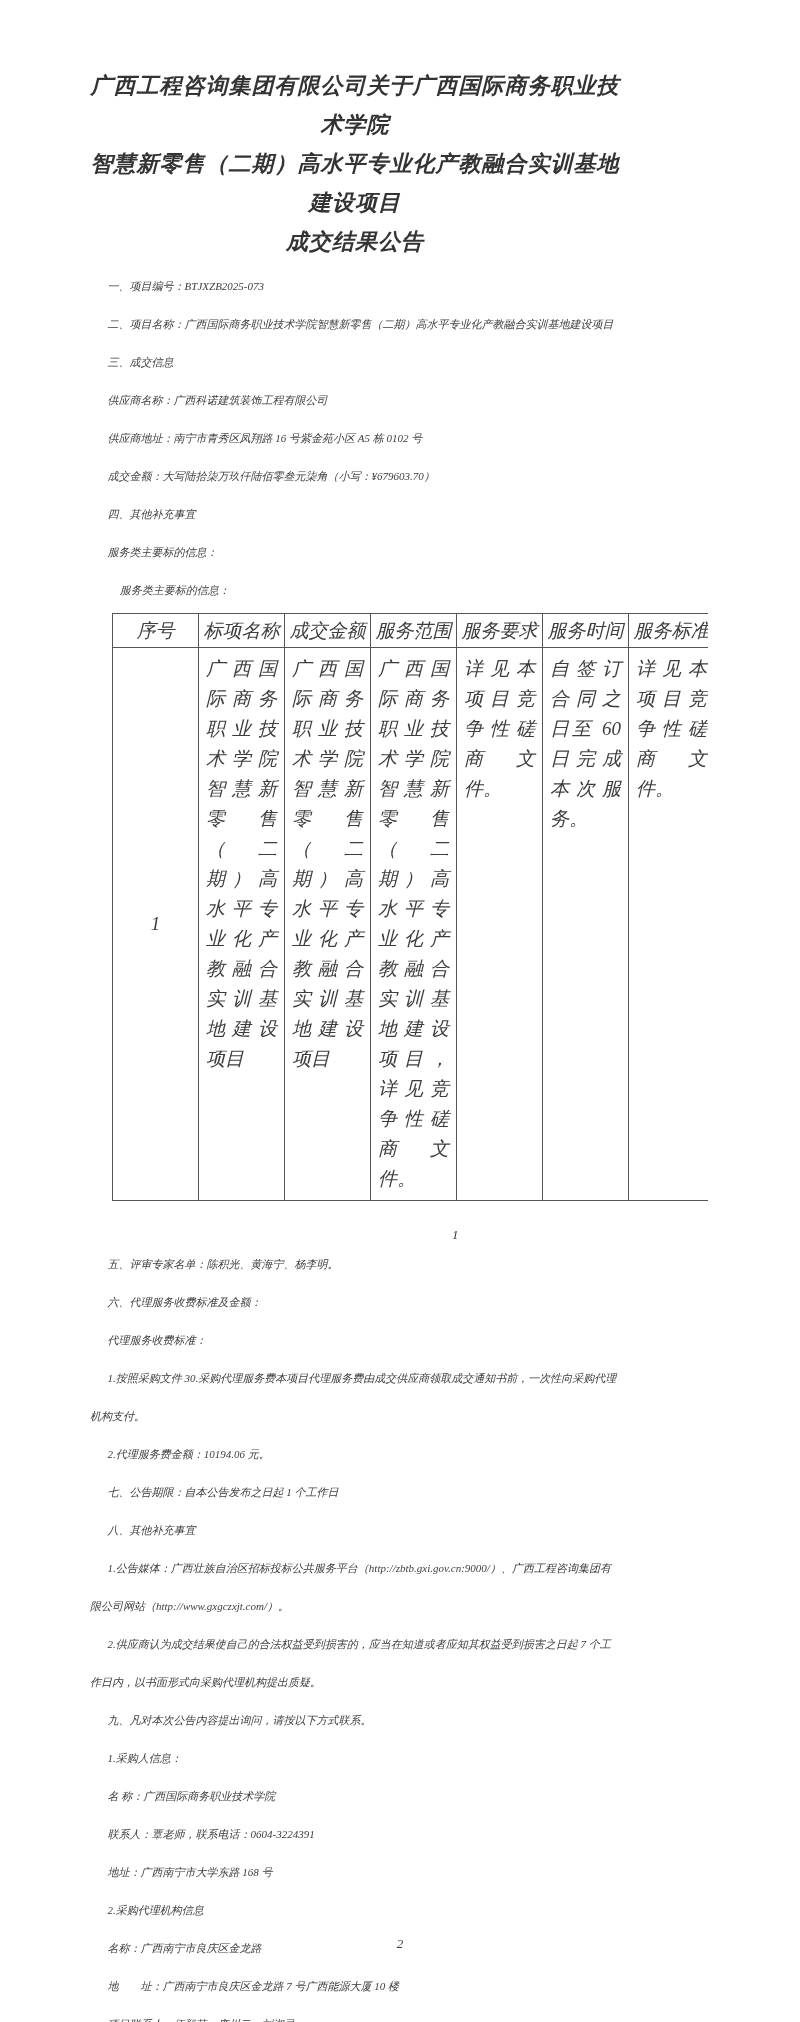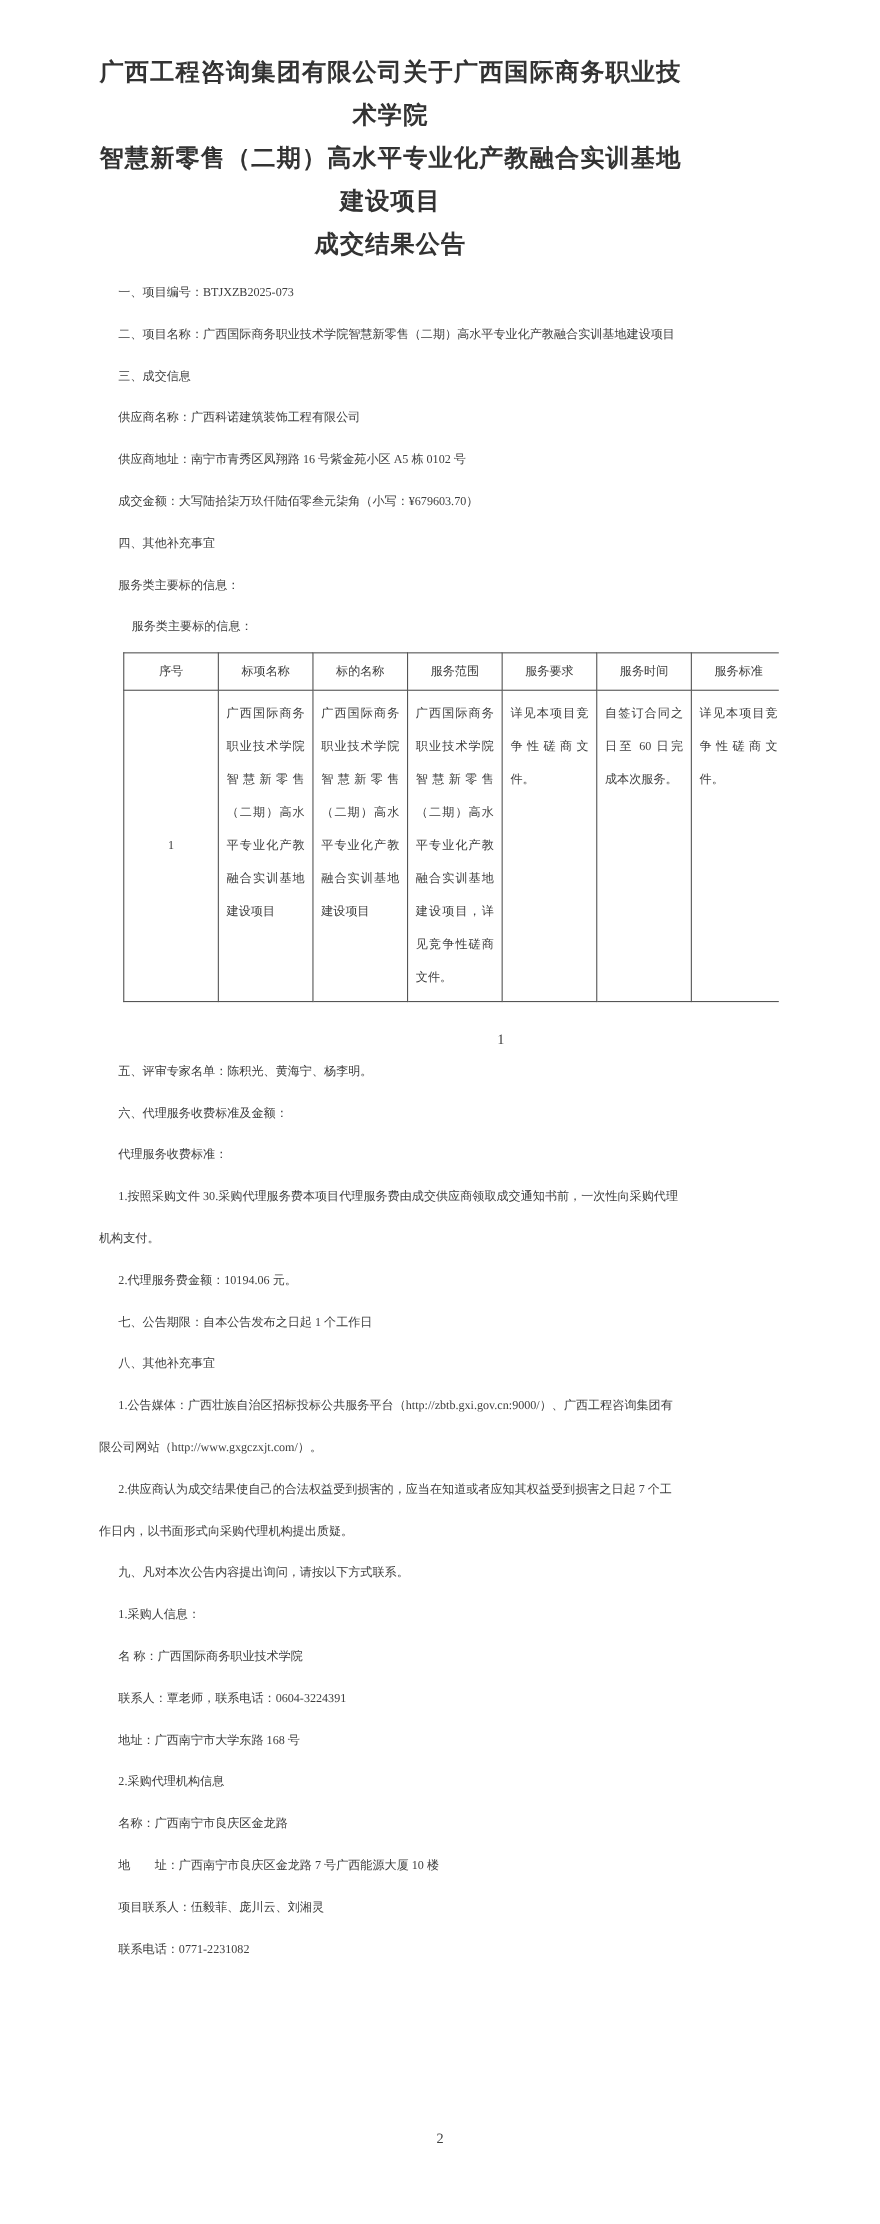--- a/index.html
+++ b/index.html
@@ -1,24 +1,24 @@
 <!DOCTYPE html>
 <html><head>
 <meta charset="utf-8">
 <style>
   html,body{margin:0;padding:0;background:#ffffff;}
   body{width:800px;font-family:"Liberation Serif","DejaVu Serif",serif;color:#3d3d3d;}
-  .page{position:relative;width:708px;height:2022px;background:#ffffff;overflow:hidden;box-sizing:border-box;padding:46px 88px 0 90px;}
+  .page{position:relative;width:708px;height:2022px;background:#ffffff;overflow:hidden;box-sizing:border-box;padding:66px 88px 0 90px;font-style:italic;}
   .doc-title{font-size:22px;font-weight:bold;color:#333;text-align:center;line-height:39px;margin:0 0 6px 0;letter-spacing:1px;}
   .doc-title span{display:block;}
   p.para{margin:0;font-size:11px;line-height:38px;text-indent:1.6em;color:#3d3d3d;}
   p.para.indent-extra{text-indent:2.7em;}
   table.results{border-collapse:collapse;table-layout:fixed;width:602px;margin:4px 0 0 22px;}
   table.results col{width:86px;}
-  table.results th,table.results td{border:1px solid #555;font-weight:normal;font-size:11px;color:#3d3d3d;box-sizing:border-box;}
+  table.results th,table.results td{border:1px solid #555;font-weight:normal;font-size:19px;color:#3d3d3d;box-sizing:border-box;}
   table.results th{height:34px;text-align:center;vertical-align:middle;padding:0 2px;}
   table.results td{vertical-align:top;padding:6px 7px;line-height:30px;text-align:justify;text-justify:inter-character;}
   table.results td.seq{vertical-align:middle;text-align:center;}
   .pagenum{font-size:13px;color:#3d3d3d;line-height:16px;}
   .pagenum-1{text-align:left;padding-left:362px;margin:26px 0 2px 0;}
   .pagenum-2{position:absolute;left:0;bottom:70px;width:800px;text-align:center;}
 </style>
 </head>
 <body>
 
@@ -47,21 +47,21 @@
         <col>
         <col>
         <col>
         <col>
         <col>
       </colgroup>
     <thead>
       <tr>
         <th>序号</th>
         <th>标项名称</th>
-        <th>标的名称</th>
+        <th>成交金额</th>
         <th>服务范围</th>
         <th>服务要求</th>
         <th>服务时间</th>
         <th>服务标准</th>
       </tr>
     </thead>
     <tbody>
       <tr>
         <td class="seq">1</td>
         <td>广西国际商务职业技术学院智慧新零售（二期）高水平专业化产教融合实训基地建设项目</td>

